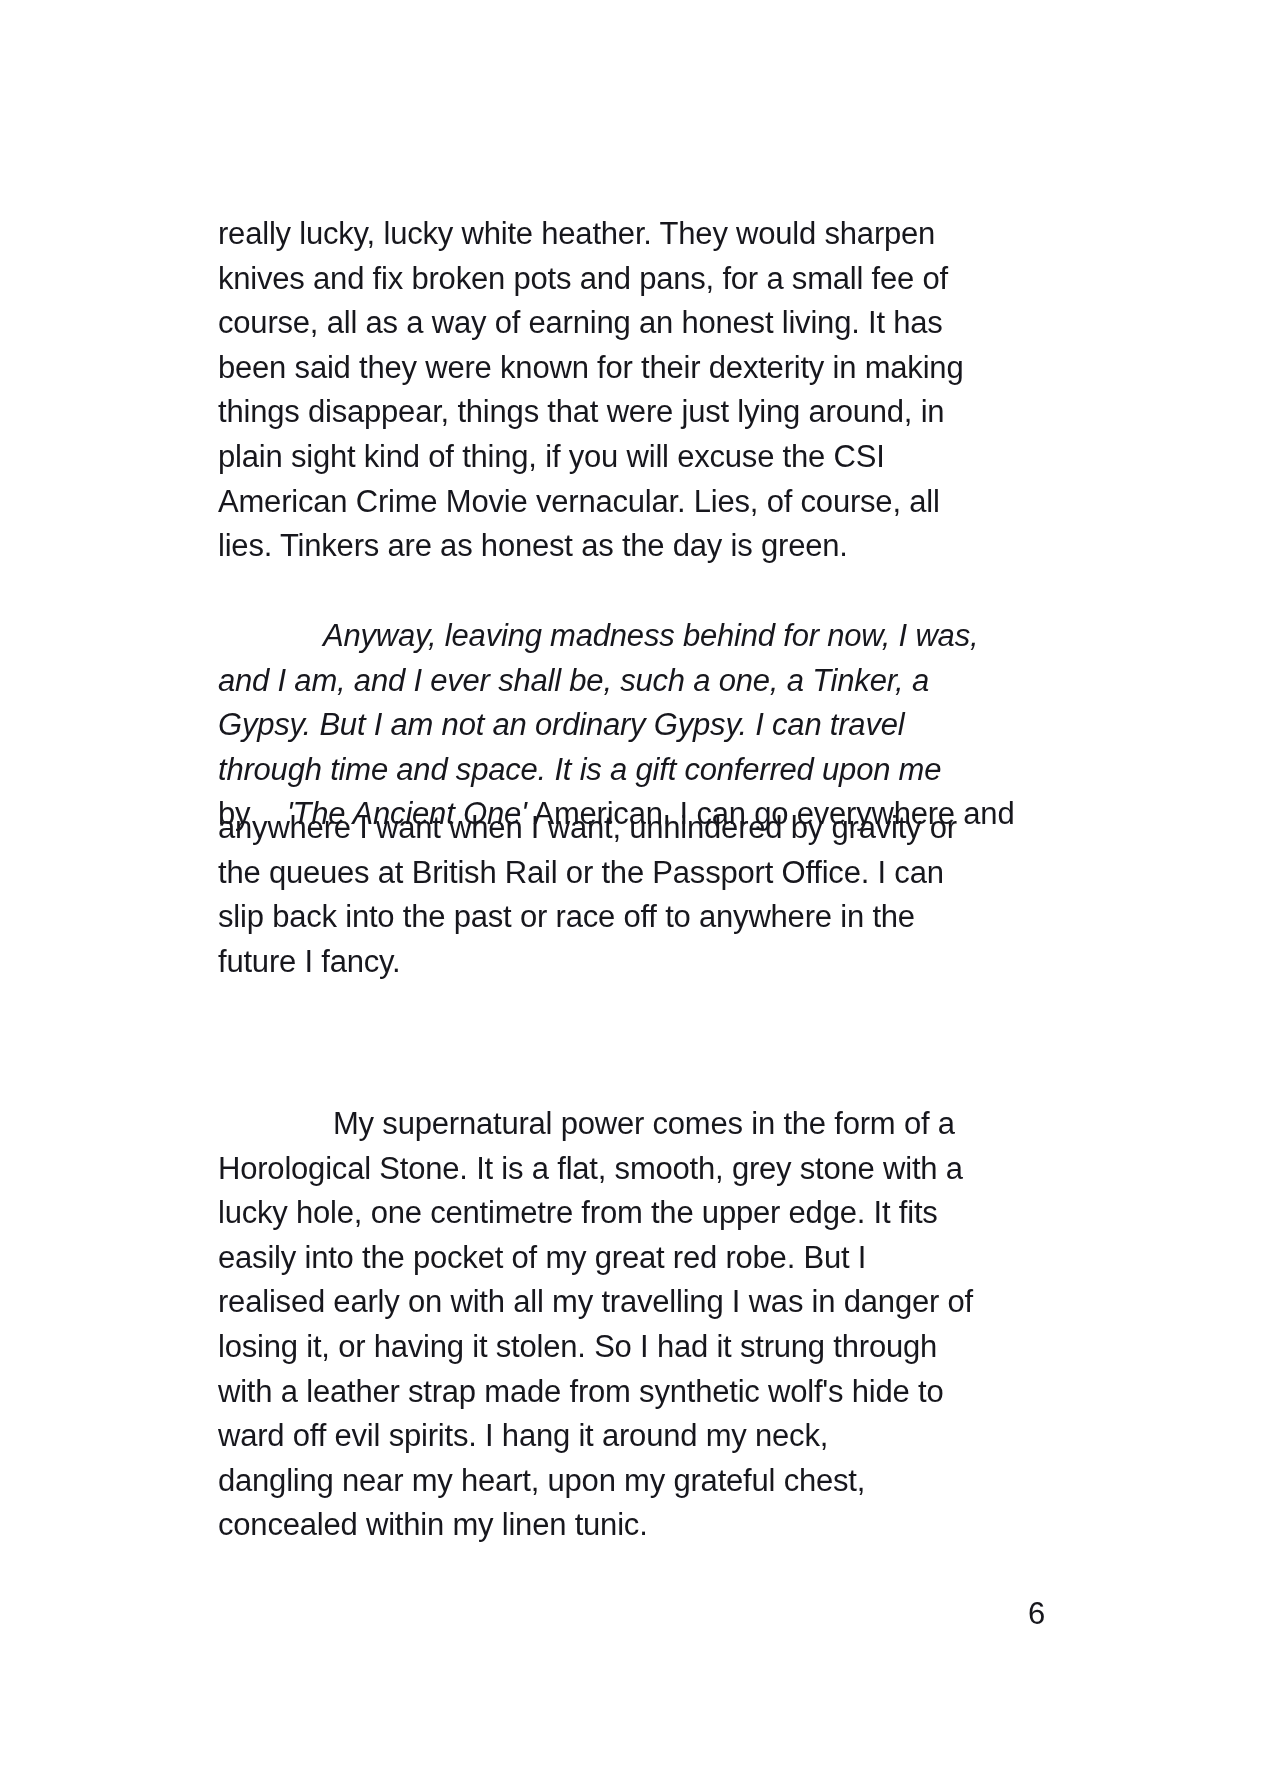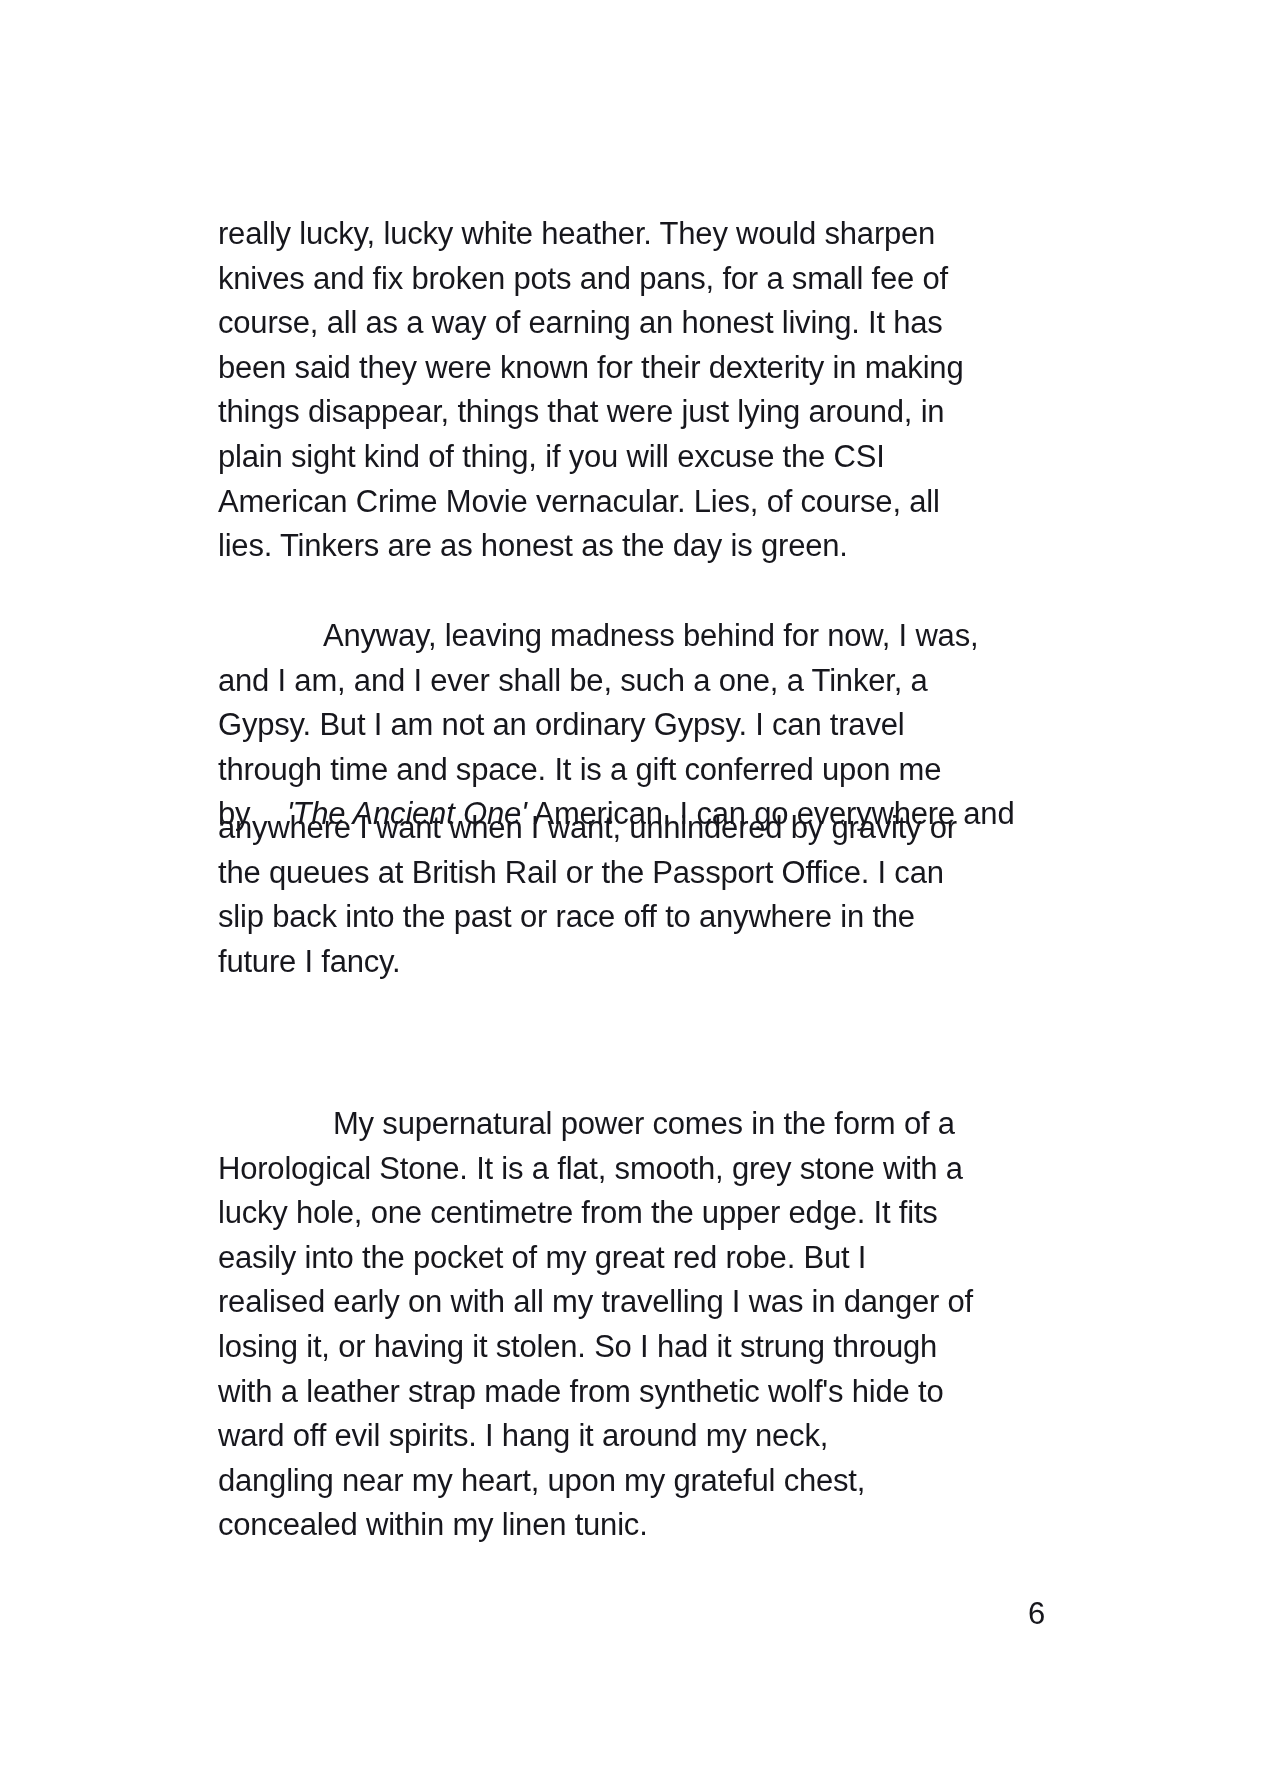--- a/index.html
+++ b/index.html
@@ -48,21 +48,21 @@
 
   <div class="para" style="top: 212px;">really lucky, lucky white heather. They would sharpen
 knives and fix broken pots and pans, for a small fee of
 course, all as a way of earning an honest living. It has
 been said they were known for their dexterity in making
 things disappear, things that were just lying around, in
 plain sight kind of thing, if you will excuse the CSI
 American Crime Movie vernacular. Lies, of course, all
 lies. Tinkers are as honest as the day is green.</div>
 
-  <div class="para indent-a" style="top: 614px;">Anyway, leaving madness behind for now, I was,
+  <div class="para indent-a" style="top: 614px; font-style: italic;">Anyway, leaving madness behind for now, I was,
 and I am, and I ever shall be, such a one, a Tinker, a
 Gypsy. But I am not an ordinary Gypsy. I can travel
 through time and space. It is a gift conferred upon me</div>
 
   <div class="para" style="top: 792px;"><span>by </span><span class="italic">'The Ancient One'</span><span> American. I can go everywhere and</span></div>
 
   <div class="para" style="top: 806px;">anywhere I want when I want, unhindered by gravity or
 the queues at British Rail or the Passport Office. I can
 slip back into the past or race off to anywhere in the
 future I fancy.</div>

